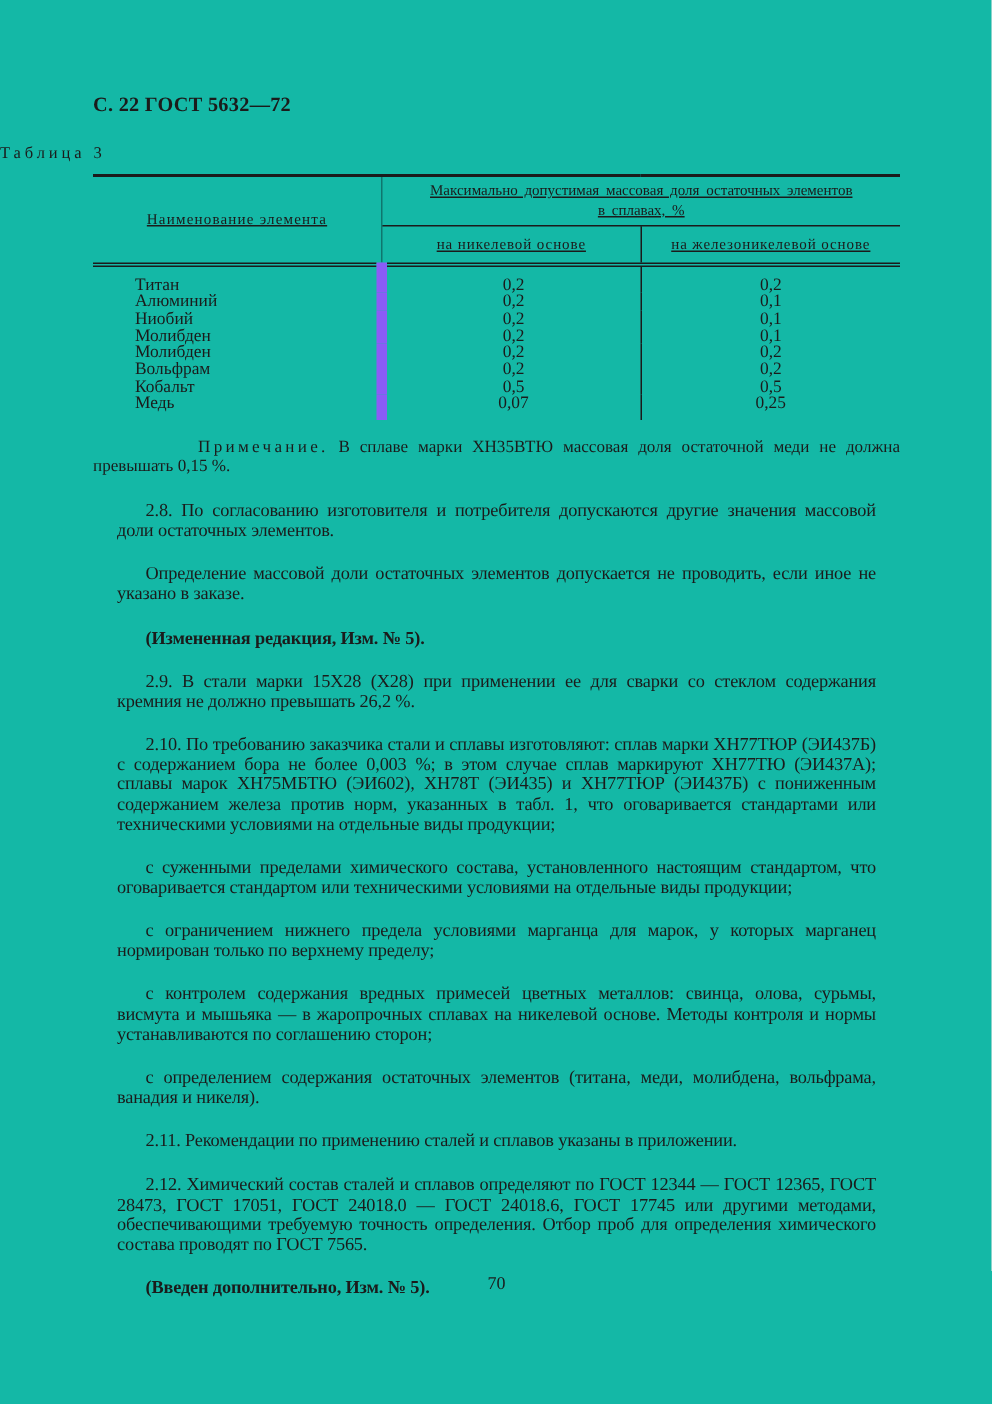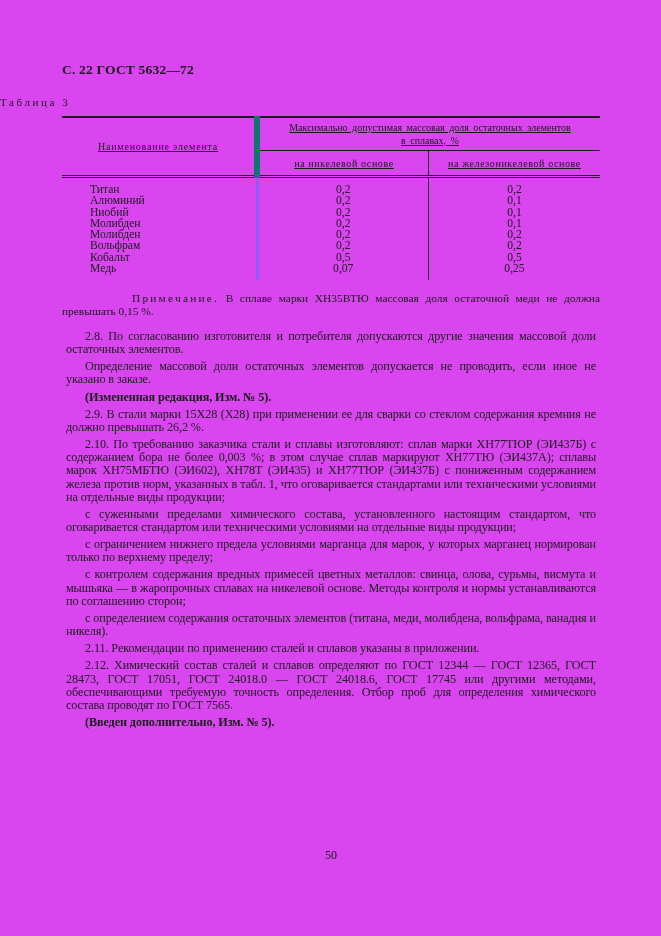--- a/index.html
+++ b/index.html
@@ -1,20 +1,20 @@
 <!DOCTYPE html>
 <html><head>
 <meta charset="utf-8">
 <style>
   html, body { margin: 0; padding: 0; background: #e8e8e8; }
   .page {
     position: relative;
     width: 661px;
     height: 936px;
-    background: #d946ef;
+    background: #14b8a6;
     font-family: "Liberation Serif", "DejaVu Serif", serif;
     color: #1b1b1b;
     overflow: hidden;
   }
   .doc-header {
     padding-top: 62px;
     margin-left: 62px;
     font-size: 13.5px;
     font-weight: bold;
     letter-spacing: 0.2px;
@@ -33,21 +33,21 @@
   }
   table.limits th {
     font-weight: normal;
     font-size: 10px;
     vertical-align: middle;
     text-align: center;
     text-decoration: underline;
   }
   th.c1 {
     width: 176px;
-    border-right: 6px solid #0f766e;
+    border-right: 1px solid #0f766e;
     border-bottom: 3px double #1b1b1b;
     letter-spacing: 0.8px;
     padding: 0 8px;
   }
   th.cg {
     border-bottom: 1px solid #1b1b1b;
     padding: 4px 28px 3px;
     line-height: 12.5px;
     word-spacing: 2px;
   }
@@ -57,41 +57,41 @@
     height: 22px;
     letter-spacing: 0.6px;
   }
   table.limits tbody td {
     font-size: 11.6px;
     line-height: 11.3px;
     padding: 0;
   }
   table.limits tbody tr:first-child td { padding-top: 6px; }
   table.limits tbody tr:last-child td { padding-bottom: 6px; }
-  td.name { padding-left: 28px !important; border-right: 3px solid #8b5cf6; margin-top: 47px; }
+  td.name { padding-left: 28px !important; border-right: 7px solid #8b5cf6; margin-top: 47px; }
   td.v1 { text-align: center; border-right: 1px solid #1b1b1b; }
   td.v2 { text-align: center; }
   .note {
     margin: 12px 0 0 62px;
     width: 538px;
     font-size: 11.4px;
     line-height: 12.8px;
     text-align: justify;
     text-indent: 30px;
   }
   .note-label { letter-spacing: 2.2px; margin-left: 40px; }
   .bodytext {
     margin: 12px 0 0 62px;
     width: 538px;
     font-size: 12.2px;
     line-height: 13.15px;
     text-align: justify;
     letter-spacing: -0.1px;
   }
-  .bodytext p { margin: 4px; text-indent: 19px; }
+  .bodytext p { margin: 16px; text-indent: 19px; }
   .bodytext p.bold { font-weight: bold; }
   .page-number {
     position: absolute;
     top: 848px;
     left: 62px;
     width: 538px;
     text-align: center;
     font-size: 12px;
   }
 </style>
@@ -169,15 +169,15 @@
     <p>2.10. По требованию заказчика стали и сплавы изготовляют: сплав марки ХН77ТЮР (ЭИ437Б) с содержанием бора не более 0,003 %; в этом случае сплав маркируют ХН77ТЮ (ЭИ437А); сплавы марок ХН75МБТЮ (ЭИ602), ХН78Т (ЭИ435) и ХН77ТЮР (ЭИ437Б) с пониженным содержанием железа против норм, указанных в табл. 1, что оговаривается стандартами или техническими условиями на отдельные виды продукции;</p>
     <p>с суженными пределами химического состава, установленного настоящим стандартом, что оговаривается стандартом или техническими условиями на отдельные виды продукции;</p>
     <p>с ограничением нижнего предела условиями марганца для марок, у которых марганец нормирован только по верхнему пределу;</p>
     <p>с контролем содержания вредных примесей цветных металлов: свинца, олова, сурьмы, висмута и мышьяка — в жаропрочных сплавах на никелевой основе. Методы контроля и нормы устанавливаются по соглашению сторон;</p>
     <p>с определением содержания остаточных элементов (титана, меди, молибдена, вольфрама, ванадия и никеля).</p>
     <p>2.11. Рекомендации по применению сталей и сплавов указаны в приложении.</p>
     <p>2.12. Химический состав сталей и сплавов определяют по ГОСТ 12344 — ГОСТ 12365, ГОСТ 28473, ГОСТ 17051, ГОСТ 24018.0 — ГОСТ 24018.6, ГОСТ 17745 или другими методами, обеспечивающими требуемую точность определения. Отбор проб для определения химического состава проводят по ГОСТ 7565.</p>
     <p class="bold">(Введен дополнительно, Изм. № 5).</p>
   </div>
 
-  <div class="page-number">50</div>
+  <div class="page-number">70</div>
 
 </div>
 
 </body></html>

